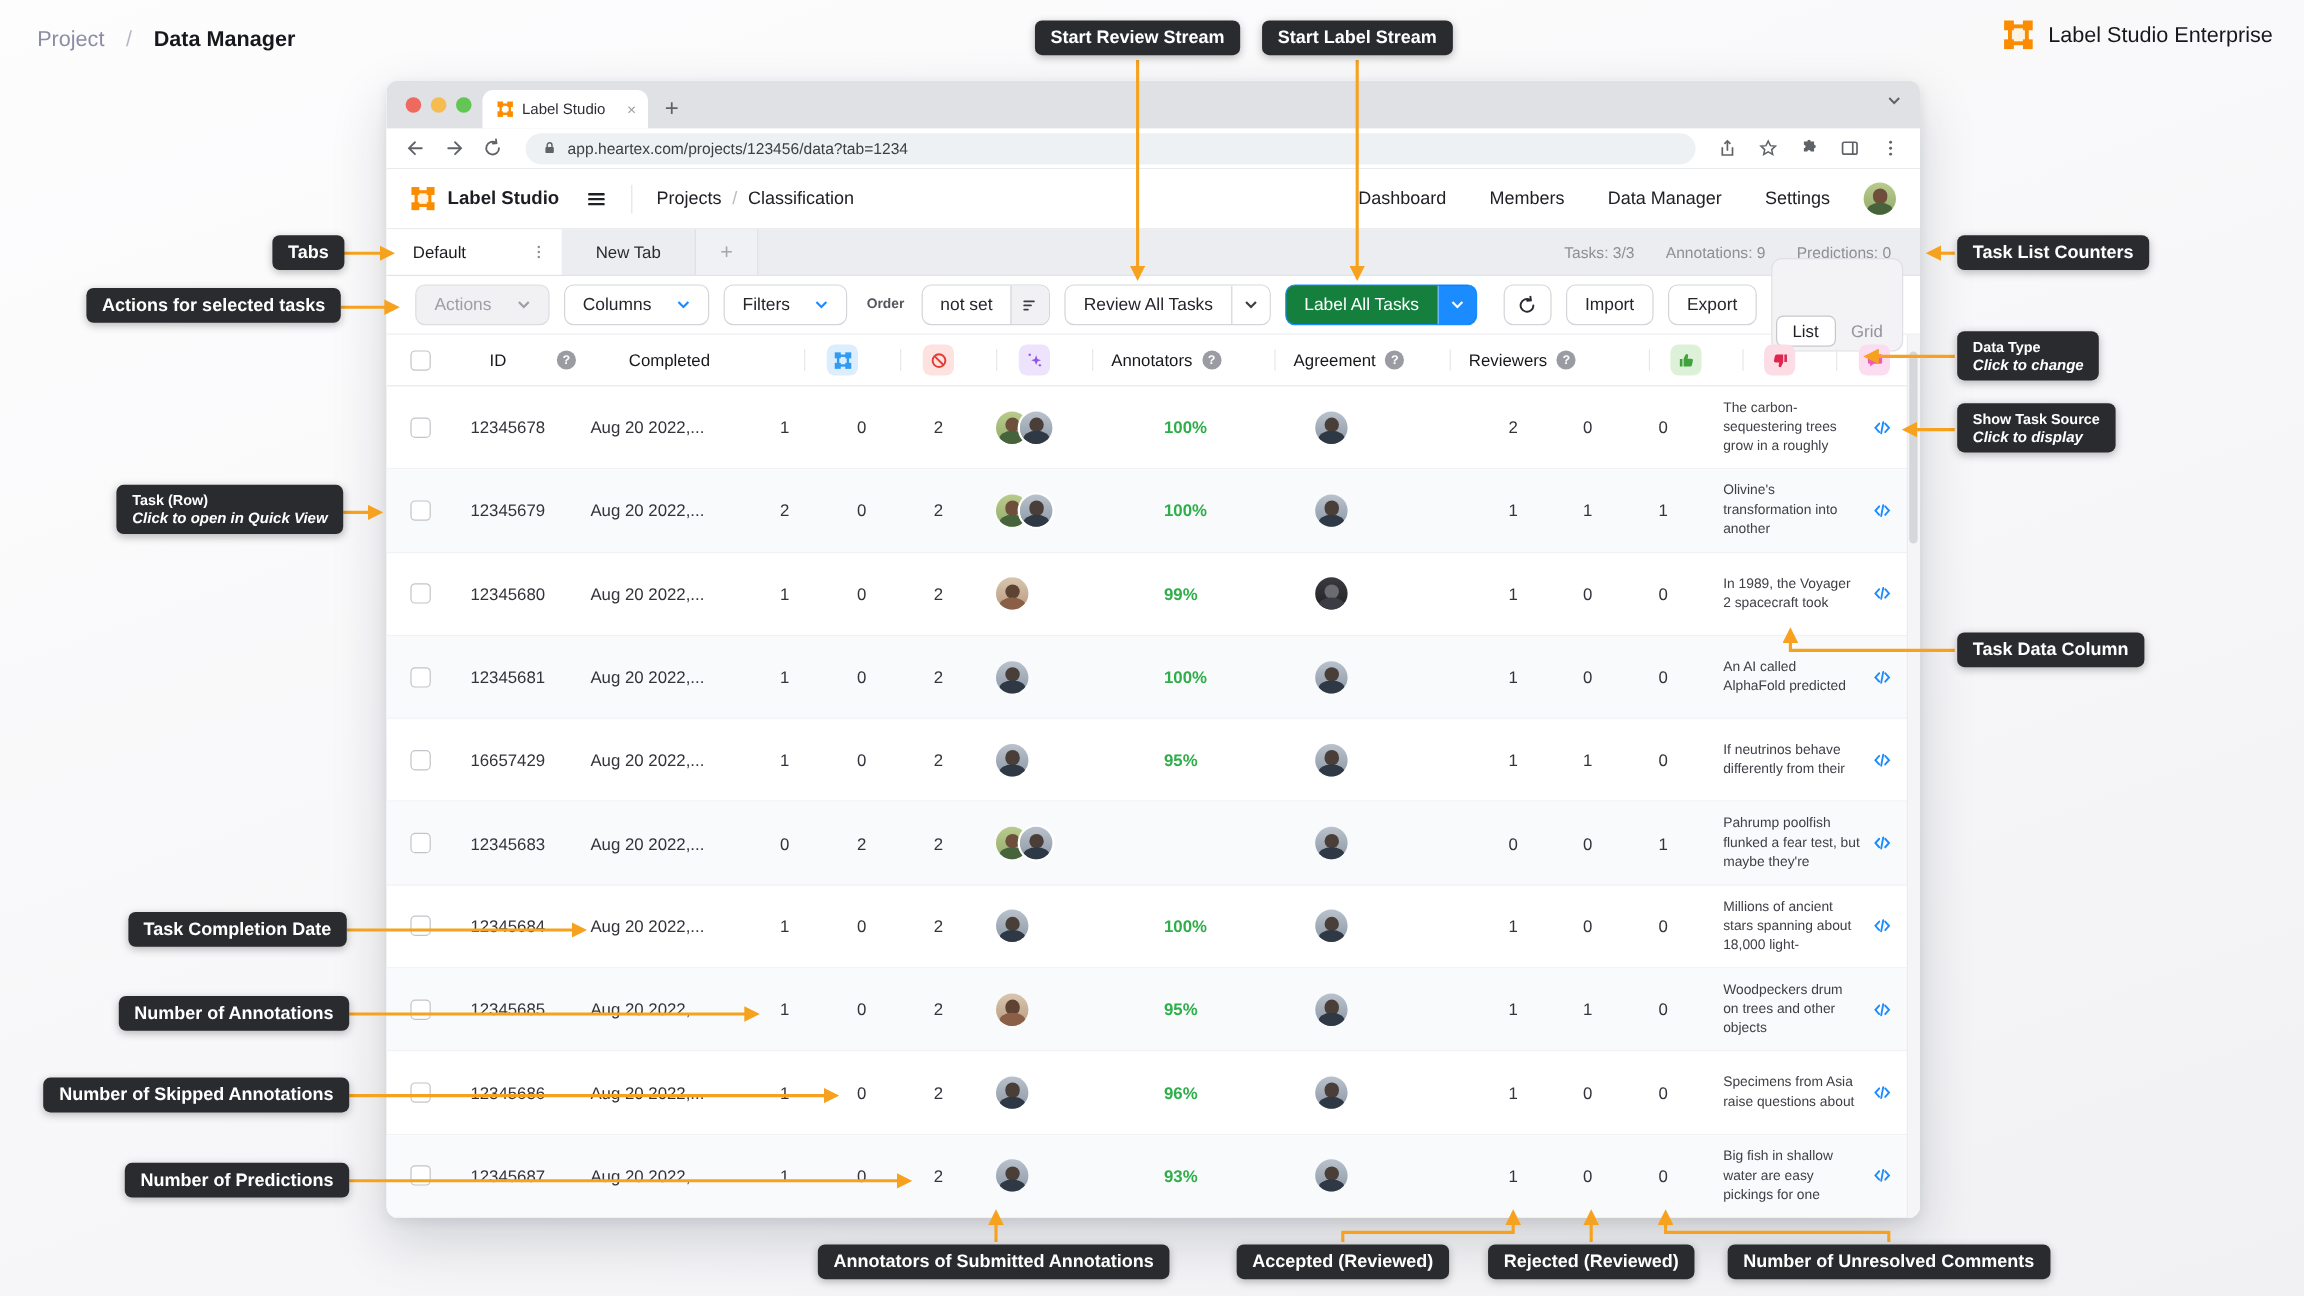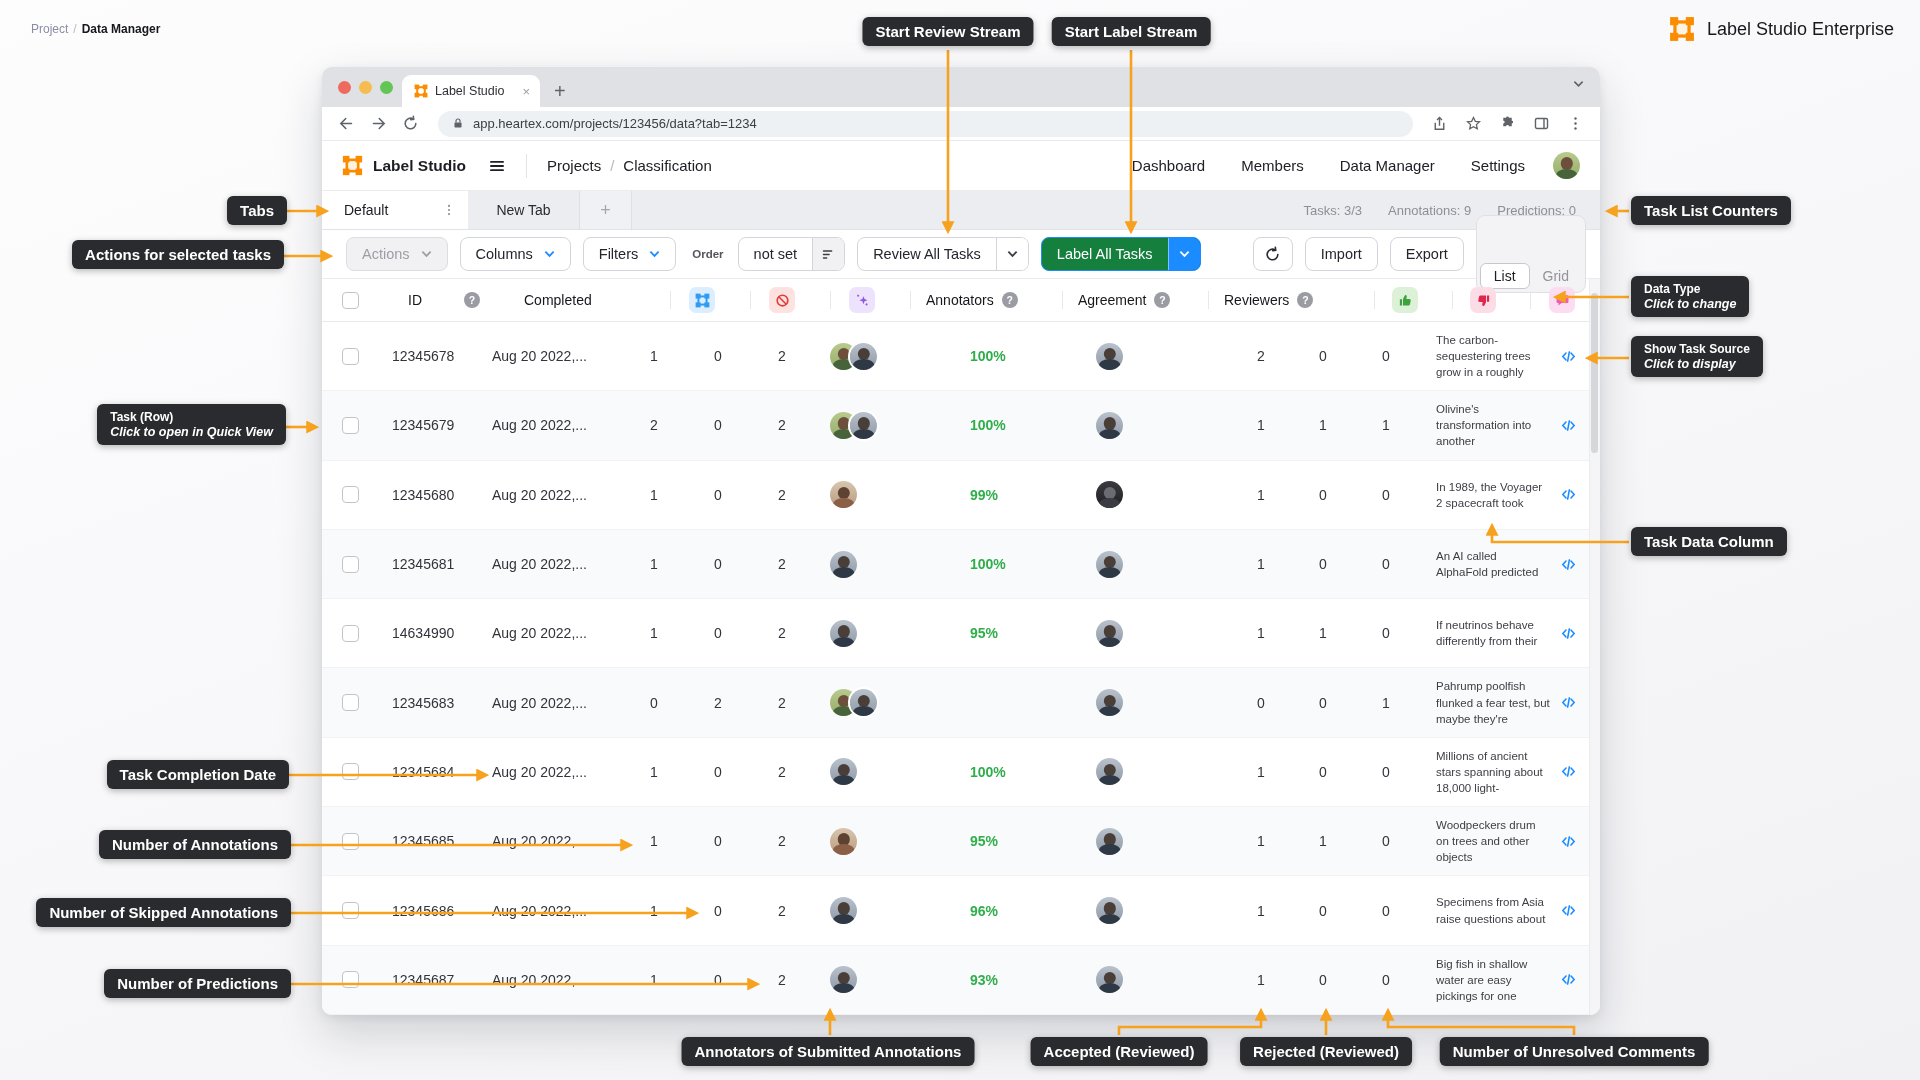--- a/index.html
+++ b/index.html
@@ -6,21 +6,21 @@
   html,body { width:1920px; height:1080px; overflow:hidden; }
   body {
     position:relative;
     font-family:"Liberation Sans","DejaVu Sans",sans-serif;
     background:linear-gradient(160deg,#fdfdfe 0%,#f7f7f9 55%,#f1f1f4 100%);
     color:#1d1e23;
   }
   svg { display:block; }
 
   
-  .page-breadcrumb { position:absolute; left:31px; top:22px; font-size:12px; display:flex; gap:5px; align-items:center; }
+  .page-breadcrumb { position:absolute; left:31px; top:22px; font-size:18px; display:flex; gap:18px; align-items:center; }
   .page-breadcrumb .parent { color:#8c8ca6; }
   .page-breadcrumb .sep { color:#b9b9c6; }
   .page-breadcrumb .current { color:#17181d; font-weight:700; }
   .brand { position:absolute; right:26px; top:16px; display:flex; align-items:center; gap:12px; }
   .brand .brand-label { font-size:18px; color:#17181d; font-weight:500; }
   .ls-ic { color:#fb8c00; }
 
   
   .window { position:absolute; left:322px; top:67px; width:1278px; height:948px; border-radius:10px;
     background:#fff; overflow:hidden; z-index:10;
@@ -59,21 +59,21 @@
   .dmtabs { height:39px; background:#ecedf0; border-bottom:1px solid #e2e3e7; display:flex; align-items:stretch; }
   .dmtab-active { width:146px; background:#fff; display:flex; align-items:center; justify-content:space-between;
     padding:0 12px 0 22px; font-size:14px; font-weight:500; color:#1b1c21; }
   .dmtab-new { width:112px; display:flex; align-items:center; justify-content:center; font-size:14px; color:#2a2b31; border-right:1px solid #dee0e4; }
   .dmtab-plus { width:52px; background:#f0f1f4; border-right:1px solid #dee0e4; display:flex; align-items:center; justify-content:center; color:#a6a7ad; font-size:18px; }
   .dm-counters { margin-left:auto; display:flex; gap:26px; align-items:center; padding-right:24px; font-size:13px; color:#8e8f96; }
 
   
   .toolbar { height:49px; background:#fff; border-bottom:1px solid #ececef; display:flex; align-items:center; gap:12px; padding:0 14px 0 24px; }
   .btn { height:34px; border:1px solid #d4d5da; border-radius:8px; background:#fff; display:inline-flex;
-    align-items:center; gap:11px; padding:0 15px; font-size:14.5px; font-weight:500; color:#25262c; }
+    align-items:center; gap:21px; padding:0 15px; font-size:14.5px; font-weight:500; color:#25262c; }
   .btn.disabled { background:#f1f1f3; color:#9d9ea6; border-color:#dddde1; }
   .chev { width:11px; height:8px; }
   .chev.blue { color:#1a8cff; } .chev.gray { color:#9d9ea6; } .chev.dark { color:#3c3d44; } .chev.white { color:#fff; }
   .order-label { font-size:11.5px; font-weight:600; color:#55565c; margin:0 2px 0 4px; }
   .split { display:flex; height:34px; border:1px solid #d4d5da; border-radius:8px; overflow:hidden; background:#fff; }
   .split .main { display:flex; align-items:center; padding:0 15px; font-size:14.5px; font-weight:500; color:#25262c; }
   .split .side { width:32px; display:flex; align-items:center; justify-content:center; border-left:1px solid #d4d5da; background:#f1f1f3; }
   .split.review .side { background:#fff; }
   .split.primary { background:#15803d; border-color:#1a8cff; }
   .split.primary .main { color:#fff; }
@@ -558,21 +558,21 @@
             <path d="M8.5 7 4 12l4.5 5"></path>
             <path d="M15.5 7 20 12l-4.5 5"></path>
             <path d="M13.2 5.5l-2.4 13"></path>
           </svg>
     </div>
   </div>
       <div class="t-row">
     <div class="th">
           <span class="cb"></span>
         </div>
-    <div class="c-id">14634990</div>
+    <div class="c-id">16657429</div>
     <div class="c-date">Aug 20 2022,...</div>
     <div class="c-num">1</div>
     <div class="c-num">0</div>
     <div class="c-num">2</div>
     <div class="c-av">
           <div class="avatar av-u2"></div>
         </div>
     <div class="c-agree">95%</div>
     <div class="c-av">
           <div class="avatar av-u2"></div>

